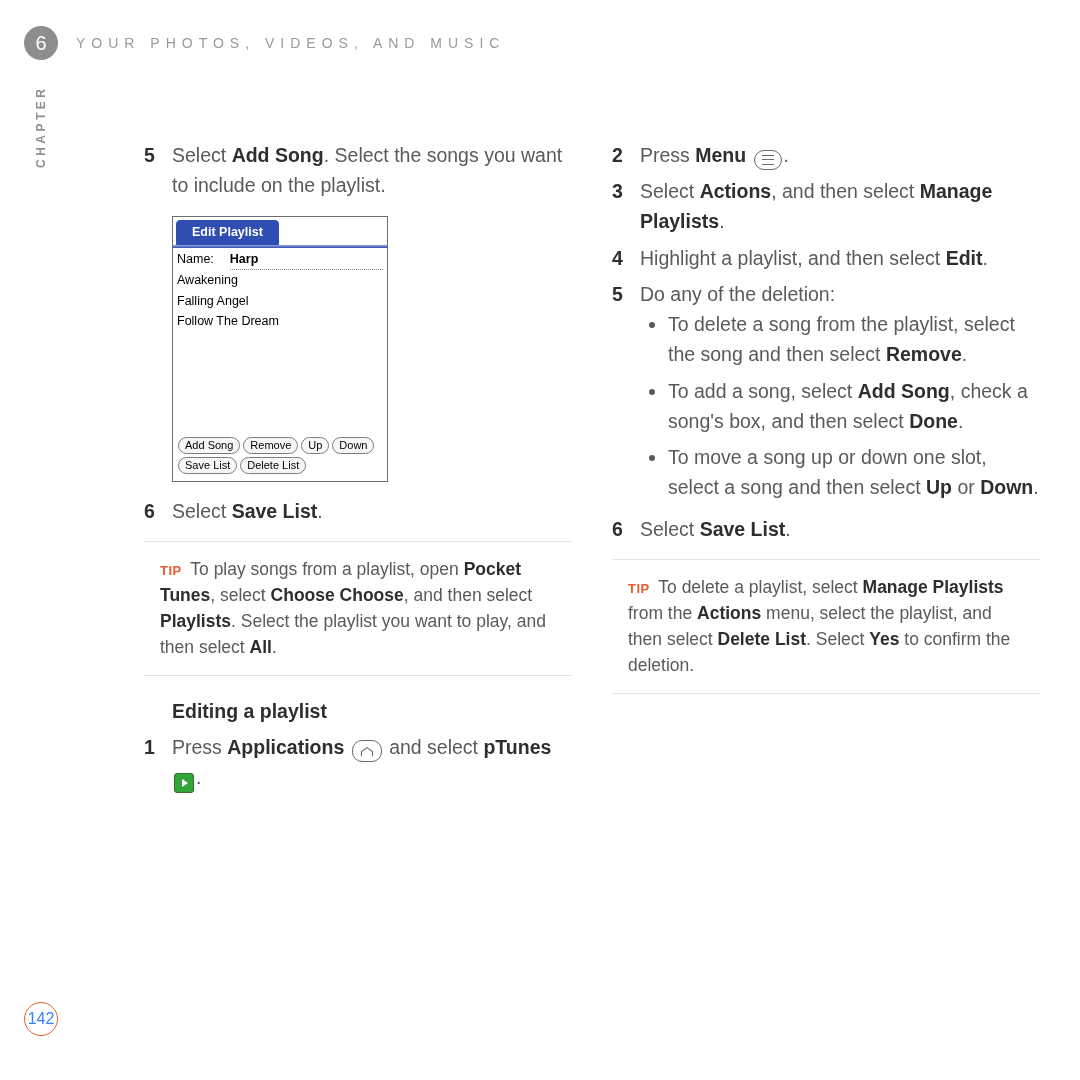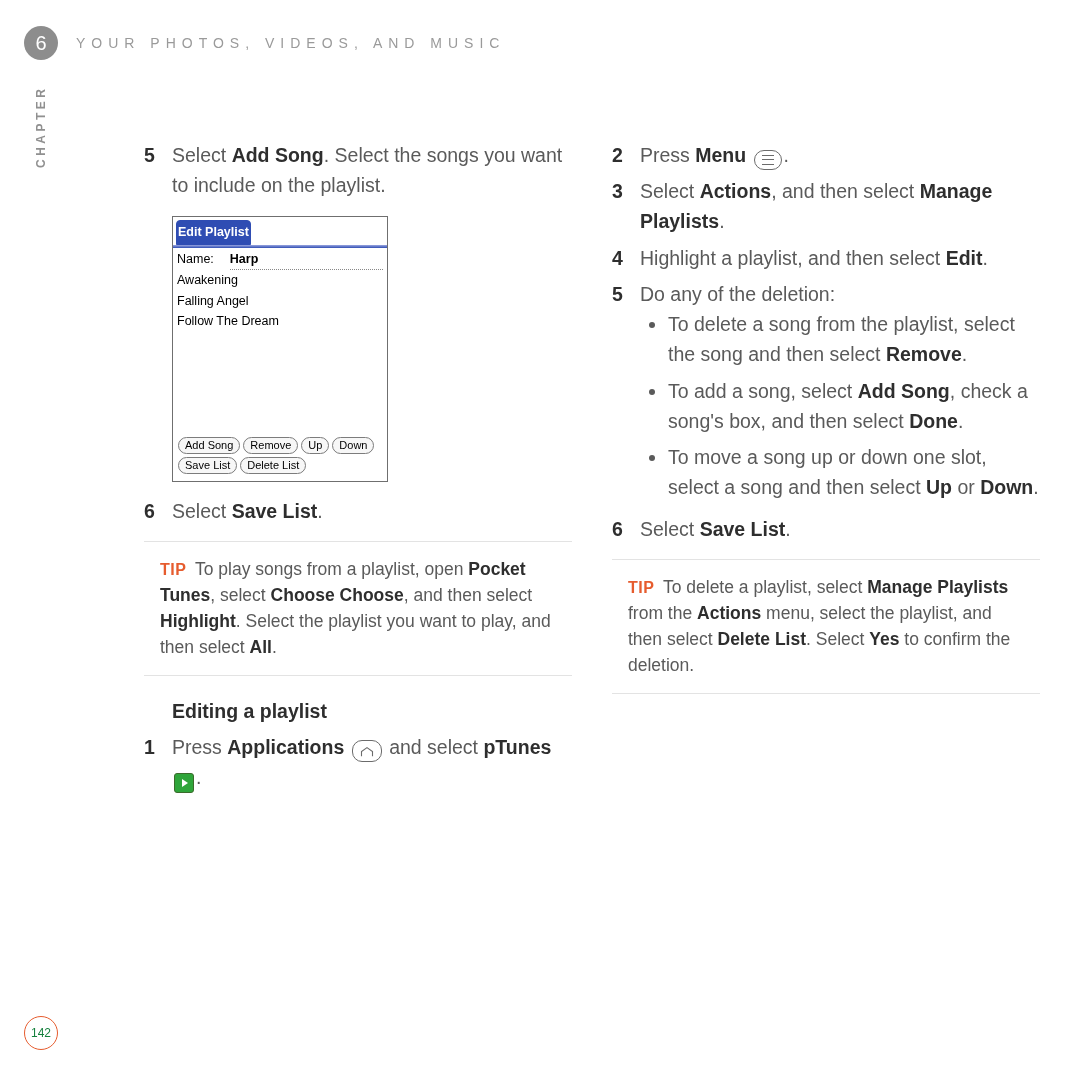--- a/index.html
+++ b/index.html
@@ -107,21 +107,21 @@
     border-top: 1px solid #e3e3e3;
     border-bottom: 1px solid #e3e3e3;
     padding: 14px 16px;
     font-size: 17.5px;
     line-height: 1.5;
     margin-top: 14px;
   }
   .tip-label {
     color: var(--accent);
     font-weight: 700;
-    font-size: 16px;
+    font-size: 13px;
     letter-spacing: 0.5px;
     margin-right: 4px;
   }
 
   
   .inline-icon {
     display: inline-flex;
     vertical-align: -3px;
     width: 28px;
     height: 20px;
@@ -177,21 +177,21 @@
     box-sizing: border-box;
     border: 1.2px solid #6f6f6f;
     margin: 16px 0 14px 28px;
     font-family: "Arial", "Helvetica", sans-serif;
     font-size: 12.5px;
     color: #000;
     background: #fff;
   }
   .screen .tab {
     display: inline-block;
-    padding: 2px 1px 1px;
+    padding: 2px 15px 1px;
     border: 1px solid var(--screen-blue);
     border-radius: 4px 4px 0 0;
     background: var(--screen-blue);
     color: #fff;
     font-weight: 700;
     margin: 3px 8px 0 3px;
   }
   .screen .hr {
     height: 3px;
     background: linear-gradient(#9aa6e0, var(--screen-blue));
@@ -223,27 +223,27 @@
     padding: 0 6px;
     font-size: 11px;
     line-height: 15px;
     background: #f7f7f7;
   }
 
   
   .page-num {
     position: absolute;
     left: 24px;
-    bottom: 30px;
+    bottom: 44px;
     width: 32px;
     height: 32px;
     border: 1.4px solid var(--accent);
     border-radius: 50%;
-    color: #15803d;
-    font-size: 12px;
+    color: #3b82f6;
+    font-size: 16px;
     display: flex;
     align-items: center;
     justify-content: center;
   }
 </style>
 </head>
 <body>
 
 <div class="page">
 
@@ -294,21 +294,21 @@
 
       <div class="step">
         <div class="num">6</div>
         <div class="body-text">
           <span>Select </span><b>Save List</b><span>.</span>
         </div>
       </div>
 
       <div class="tip-box">
         <span class="tip-label">TIP</span>
-        <span>To play songs from a playlist, open </span><b>Pocket Tunes</b><span>, select </span><b>Choose Choose</b><span>, and then select </span><b>Highlight</b><span>. Select the playlist you want to play, and then select </span><b>All</b><span>.</span>
+        <span>To play songs from a playlist, open </span><b>Pocket Tunes</b><span>, select </span><b>Choose Choose</b><span>, and then select </span><b>Playlists</b><span>. Select the playlist you want to play, and then select </span><b>All</b><span>.</span>
       </div>
 
       <div class="subhead">Editing a playlist</div>
 
       <div class="step">
         <div class="num">1</div>
         <div class="body-text">
           <span>Press </span><b>Applications</b>
           <span class="inline-icon apps">
             <svg class="house" viewBox="0 0 20 14" width="16" height="11">

